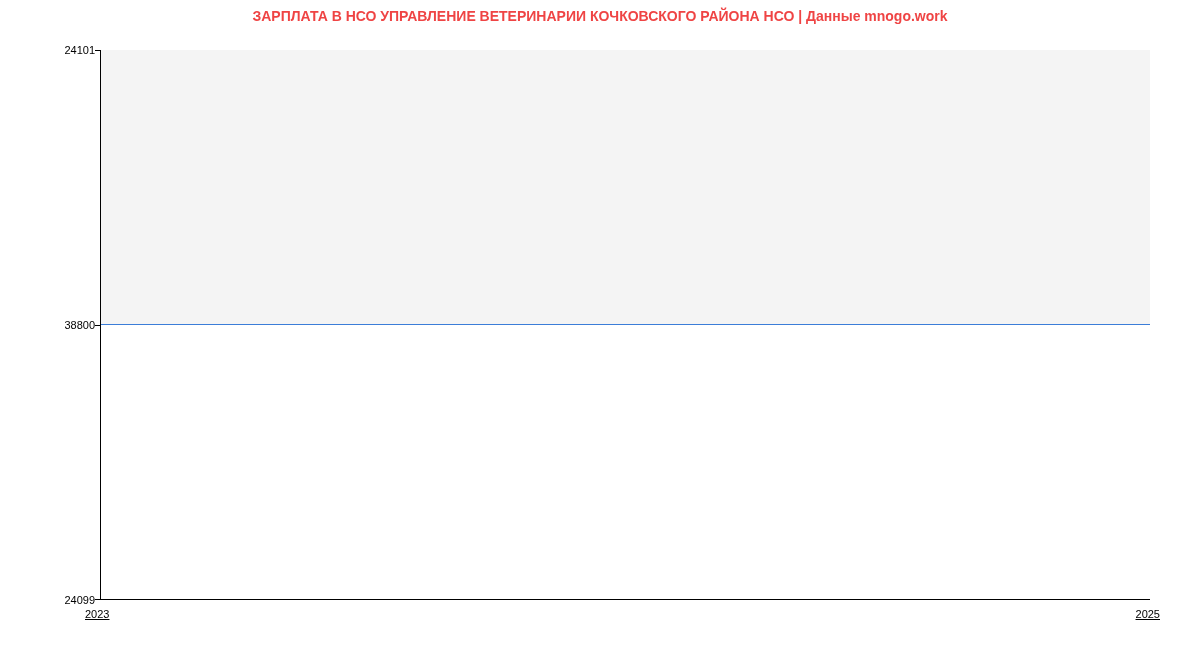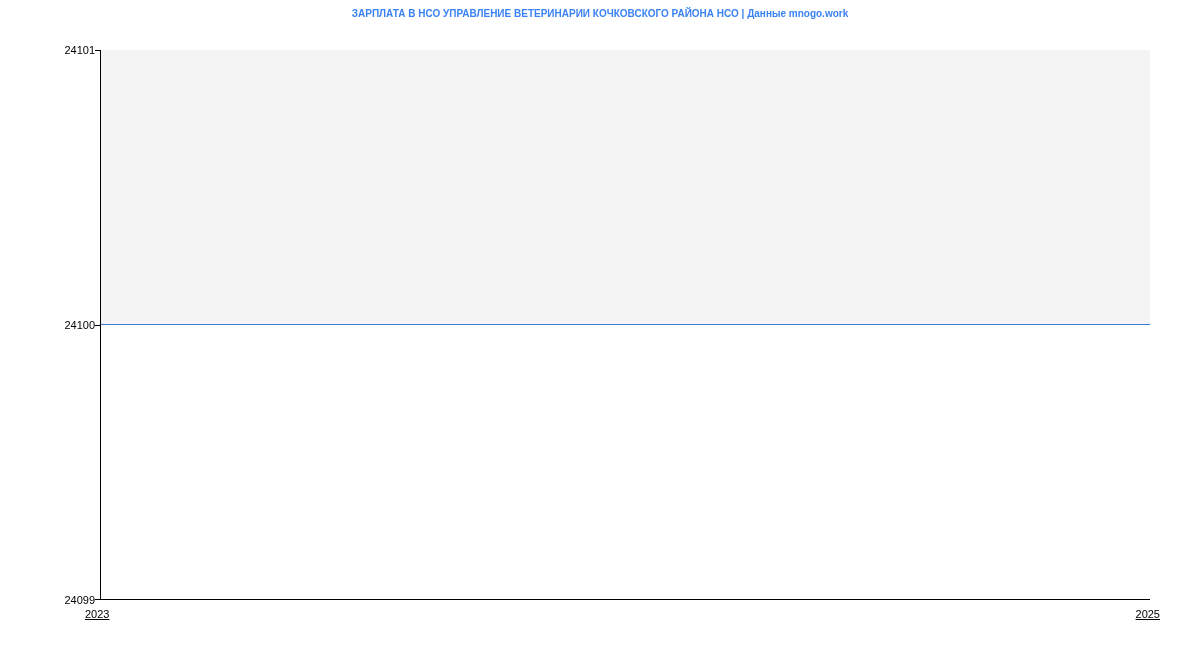--- a/index.html
+++ b/index.html
@@ -9,23 +9,23 @@
       width: 1200px;
       height: 650px;
       position: relative;
     }
     .chart-title {
       position: absolute;
       top: 8px;
       left: 0;
       right: 0;
       text-align: center;
-      font-size: 10px;
+      font-size: 14px;
       font-weight: bold;
-      color: #3b82f6;
+      color: #ef4444;
     }
     .plot-area {
       position: absolute;
       left: 100px;
       top: 50px;
       width: 1050px;
       height: 550px;
       background: #f4f4f4;
       border-left: 1px solid #000;
       border-bottom: 1px solid #000;
@@ -95,17 +95,17 @@
   <div class="plot-area-top-half"></div>
   <div class="plot-area-bottom-half"></div>
   <div class="data-line"></div>
 </div>
 
 <div class="y-tick-mark top"></div>
 <div class="y-tick-mark mid"></div>
 <div class="y-tick-mark bot"></div>
 
 <div class="y-tick-label top">24101</div>
-<div class="y-tick-label mid">24100</div>
+<div class="y-tick-label mid">38800</div>
 <div class="y-tick-label bot">24099</div>
 
 <div class="x-tick-label left">2023</div>
 <div class="x-tick-label right">2025</div>
 
 </body></html>

